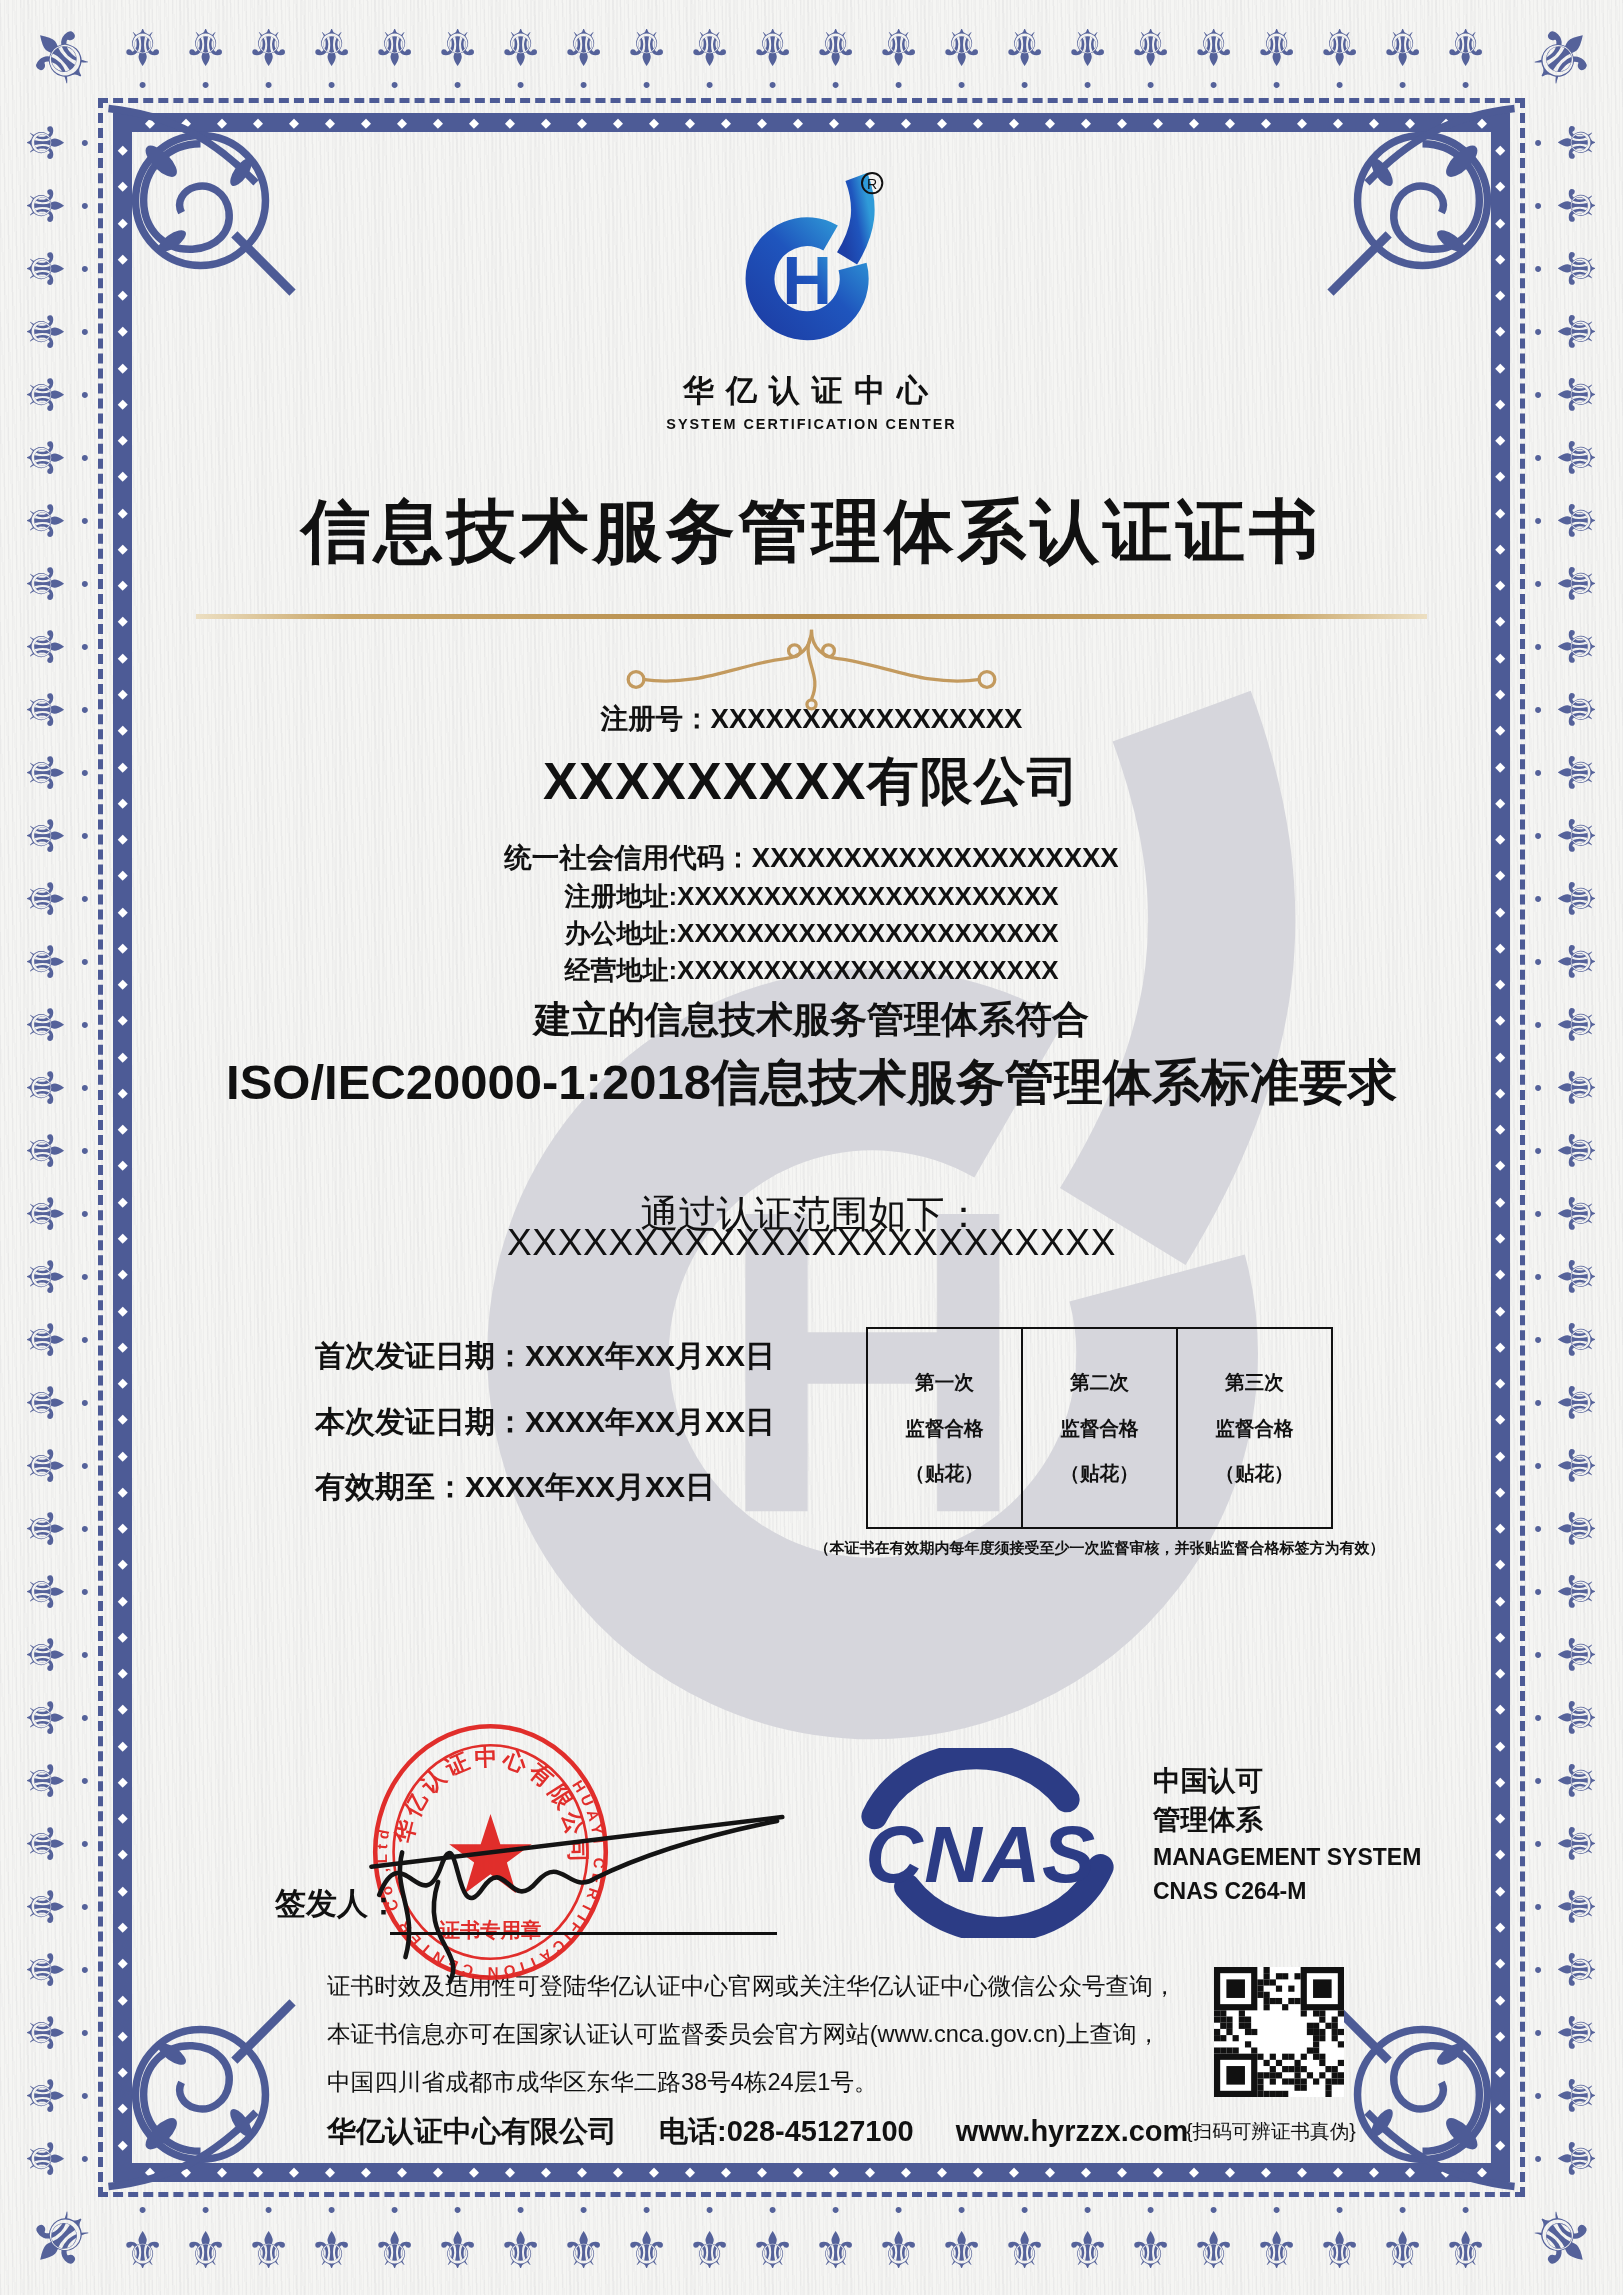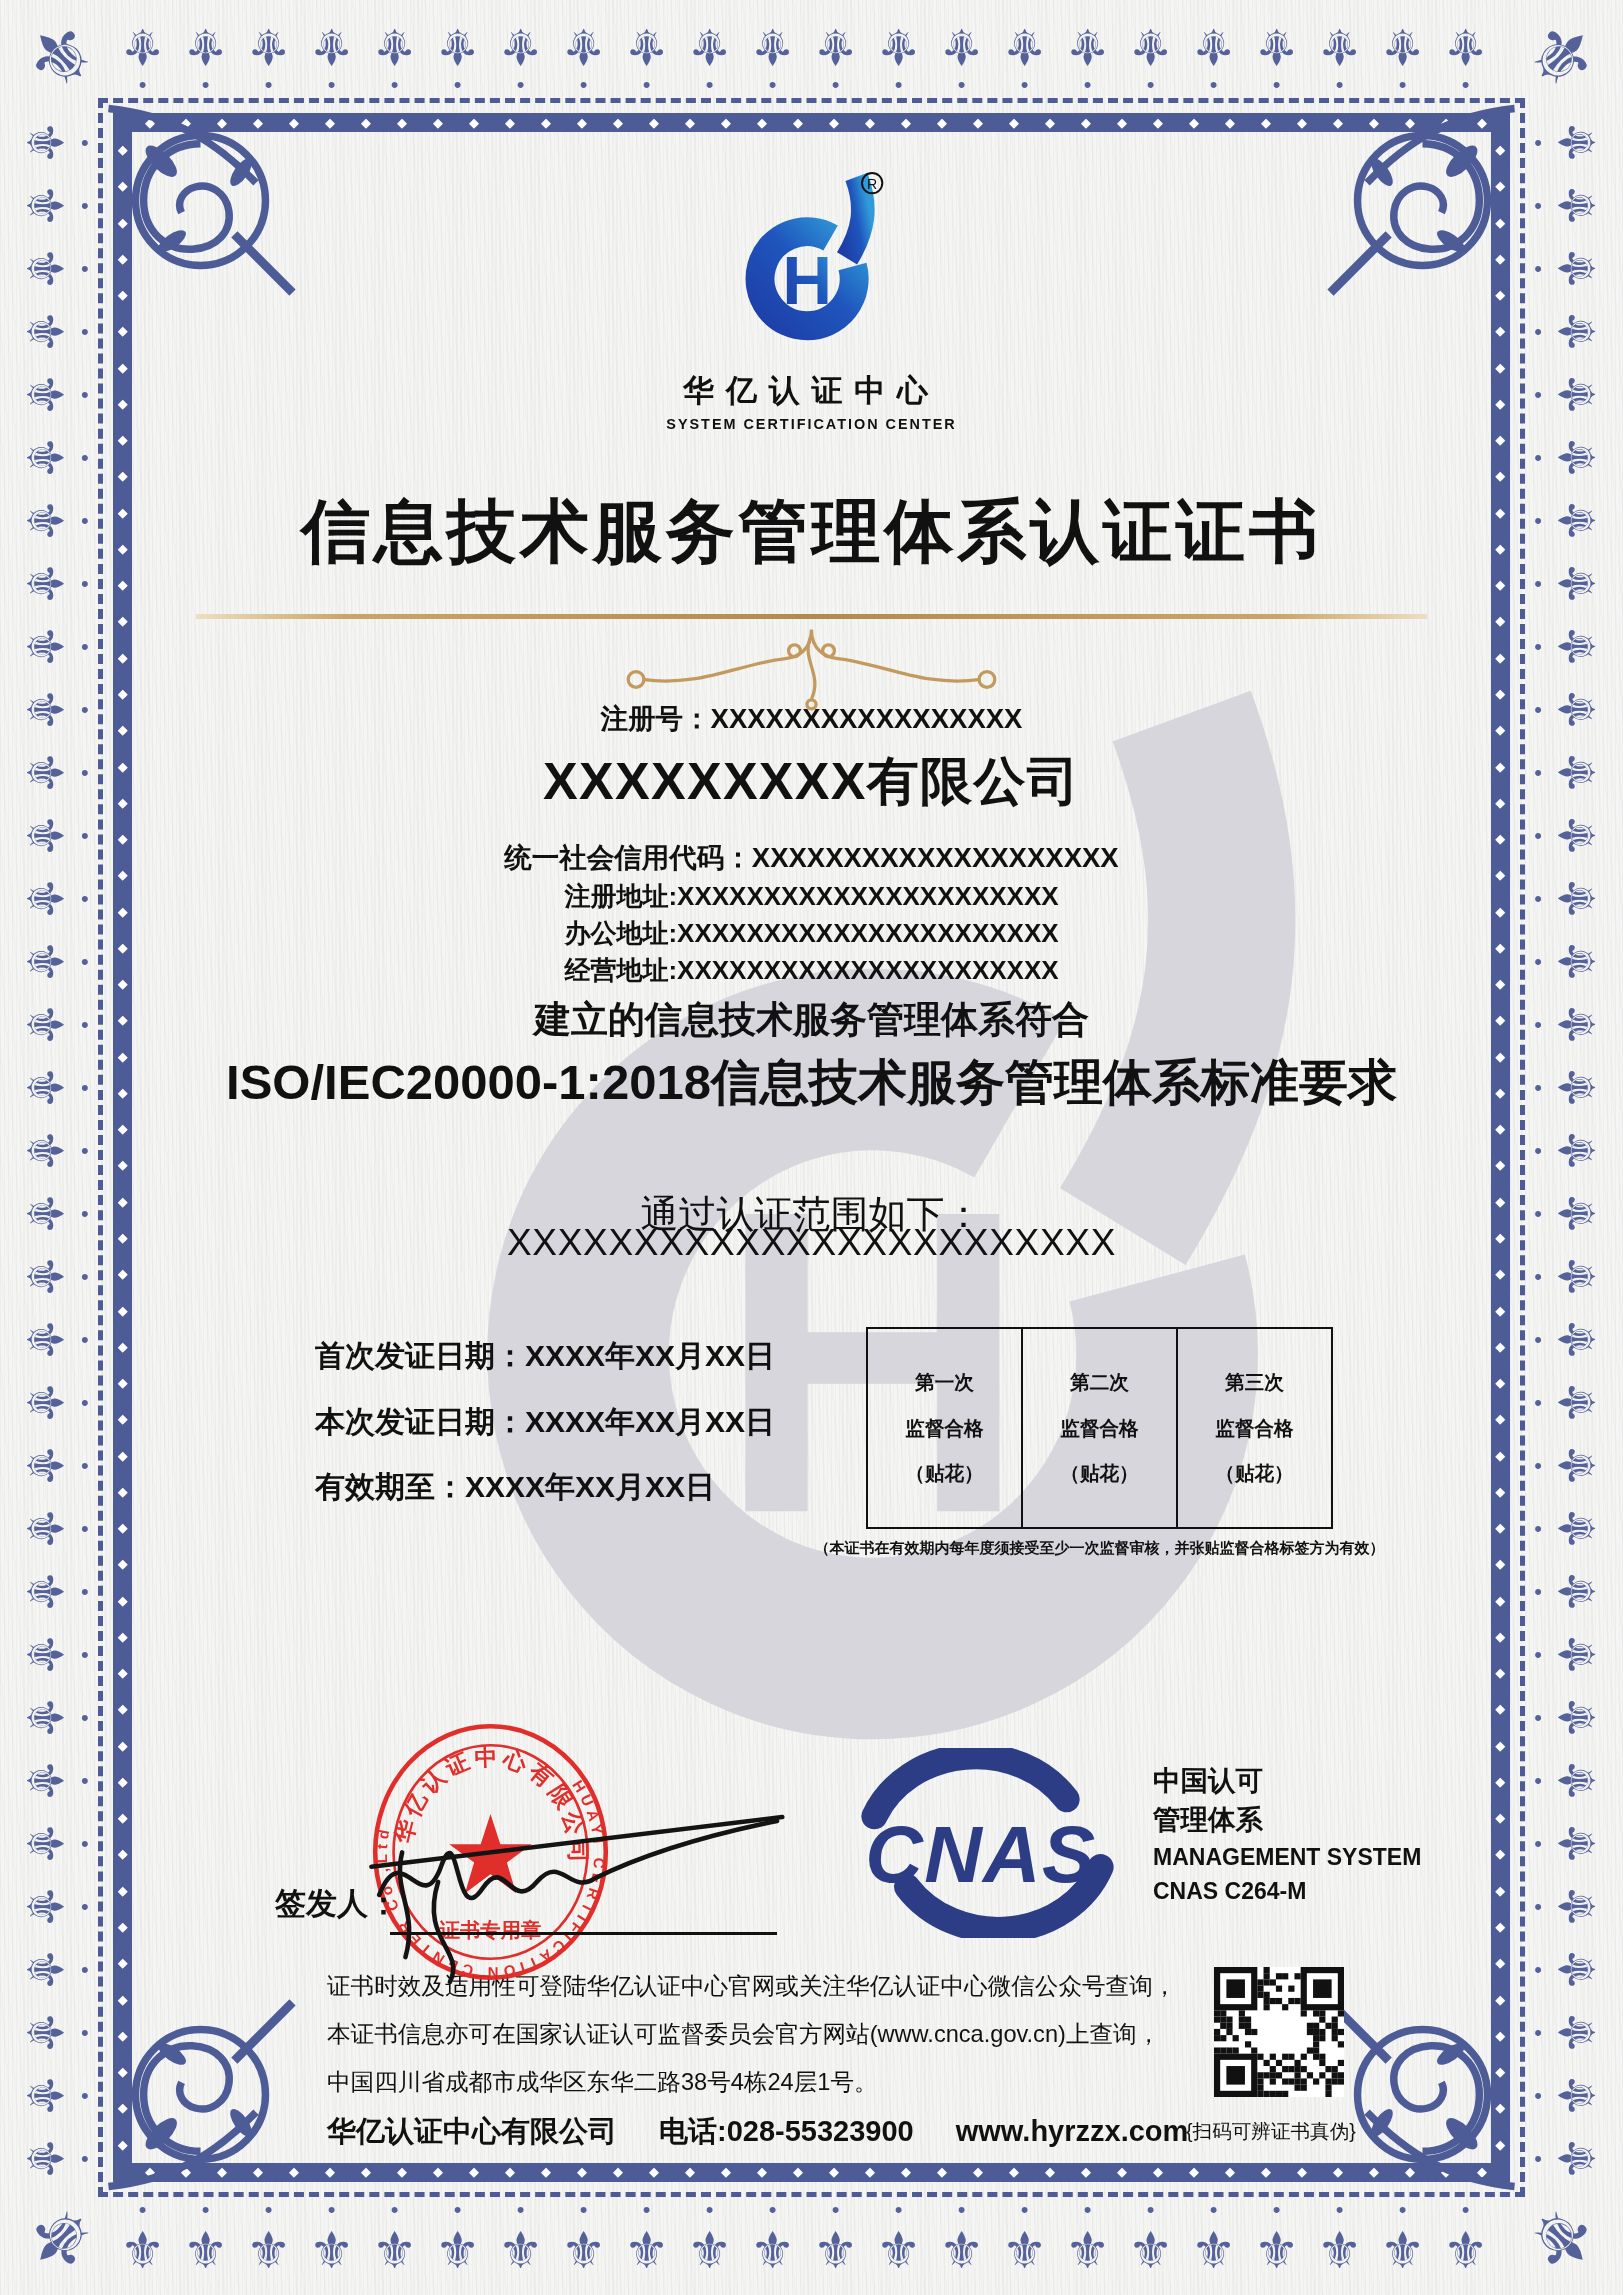--- a/index.html
+++ b/index.html
@@ -688,21 +688,21 @@
       <div class="cl en">CNAS C264-M</div>
     </div>
 
     <div class="abs footer-p">
       <div>证书时效及适用性可登陆华亿认证中心官网或关注华亿认证中心微信公众号查询，</div>
       <div>本证书信息亦可在国家认证认可监督委员会官方网站(www.cnca.gov.cn)上查询，</div>
       <div>中国四川省成都市成华区东华二路38号4栋24层1号。</div>
     </div>
     <div class="abs bottom-row">
       <span class="b1">华亿认证中心有限公司</span>
-      <span class="b1">电话:028-55323900</span>
+      <span class="b1">电话:028-45127100</span>
       <span class="b1">www.hyrzzx.com</span>
     </div>
 
     <svg id="qr" class="abs qr" viewBox="0 0 189 189">
       <rect x="0" y="0" width="189" height="189" fill="#fff"></rect>
     <rect x="72" y="0" width="9" height="9" fill="#111"></rect>
         <rect x="72" y="9" width="9" height="9" fill="#111"></rect>
         <rect x="90" y="9" width="9" height="9" fill="#111"></rect>
         <rect x="99" y="9" width="9" height="9" fill="#111"></rect>
         <rect x="117" y="9" width="9" height="9" fill="#111"></rect>

